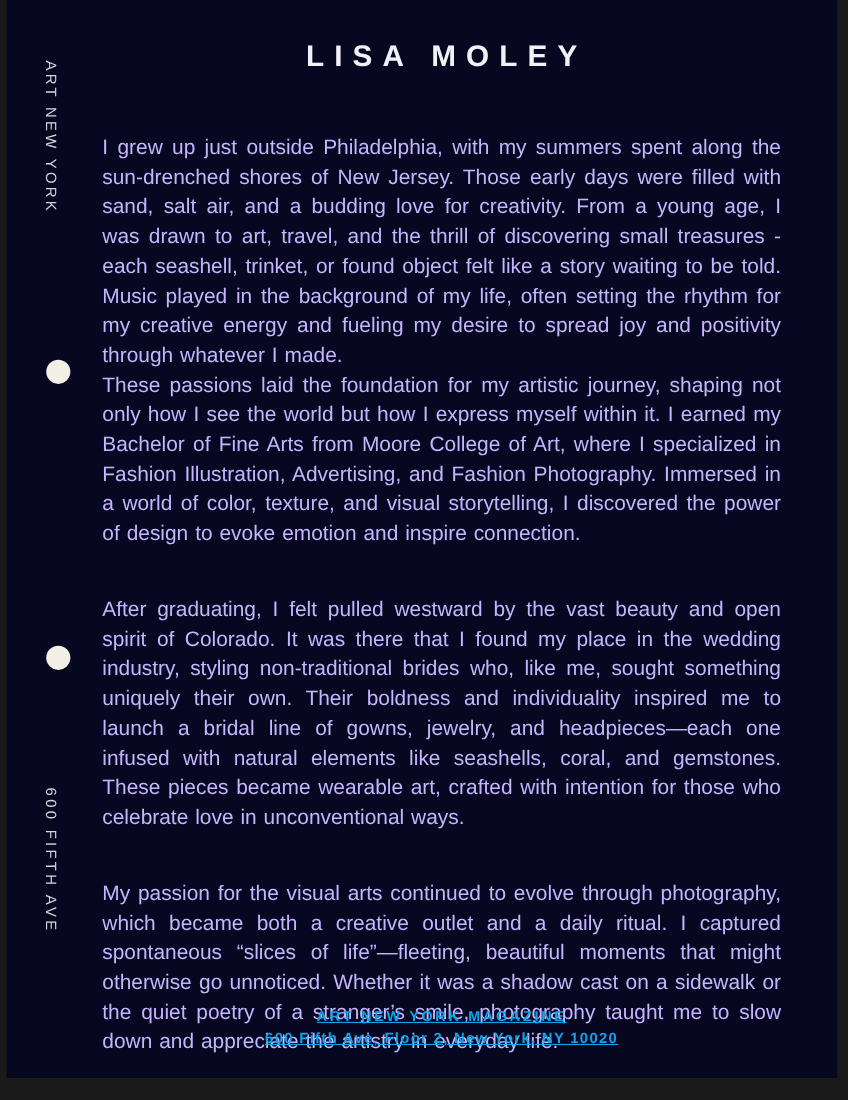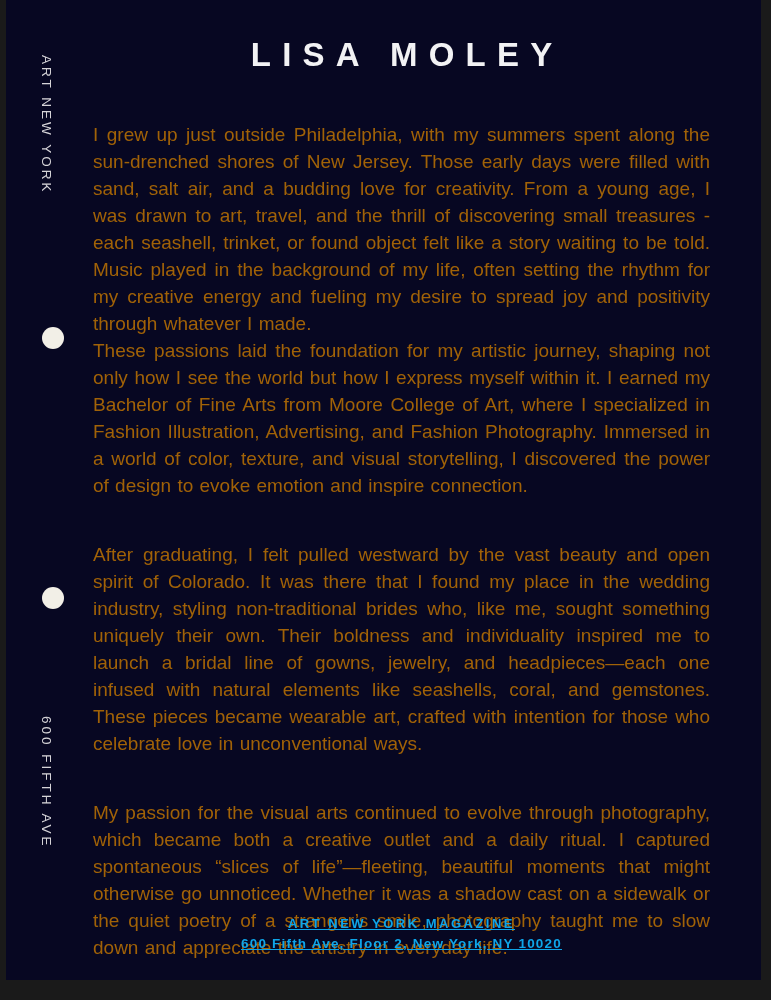--- a/index.html
+++ b/index.html
@@ -26,35 +26,35 @@
     background: #070722;
   }
   .title {
     position: absolute;
     left: 87px;
     top: 36px;
     width: 617px;
     margin: 0;
     text-align: center;
     color: #f2f2f4;
-    font-size: 33px;
+    font-size: 27px;
     font-weight: 600;
     letter-spacing: 0.34em;
     text-indent: 0.34em; 
     white-space: nowrap;
   }
   .content {
     position: absolute;
     left: 87px;
     top: 121px;
     width: 617px;
   }
   .content p {
     margin: 0;
-    color: #a16207;
+    color: #c4b5fd;
     font-size: 19px;
     line-height: 27px;
     text-align: justify;
     word-spacing: 1px;
   }
   .content p.gap {
     margin-top: 42px;
   }
   .vtext {
     position: absolute;

